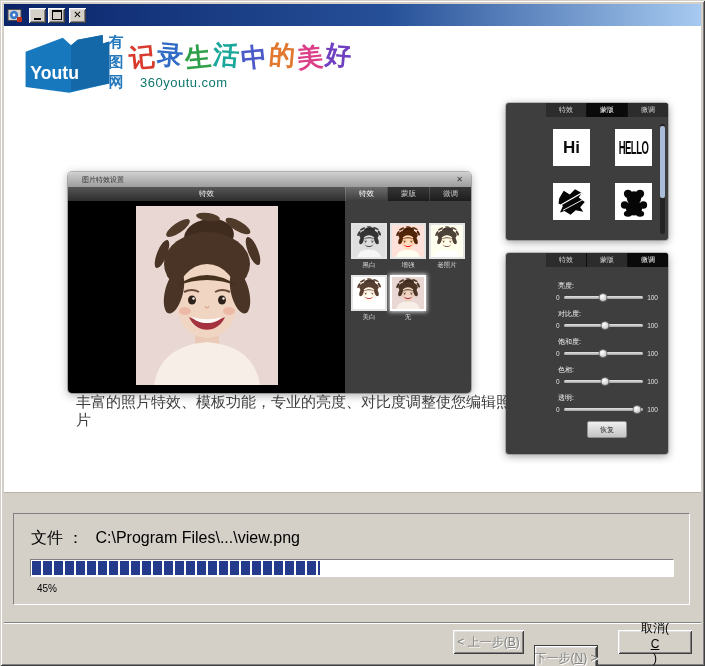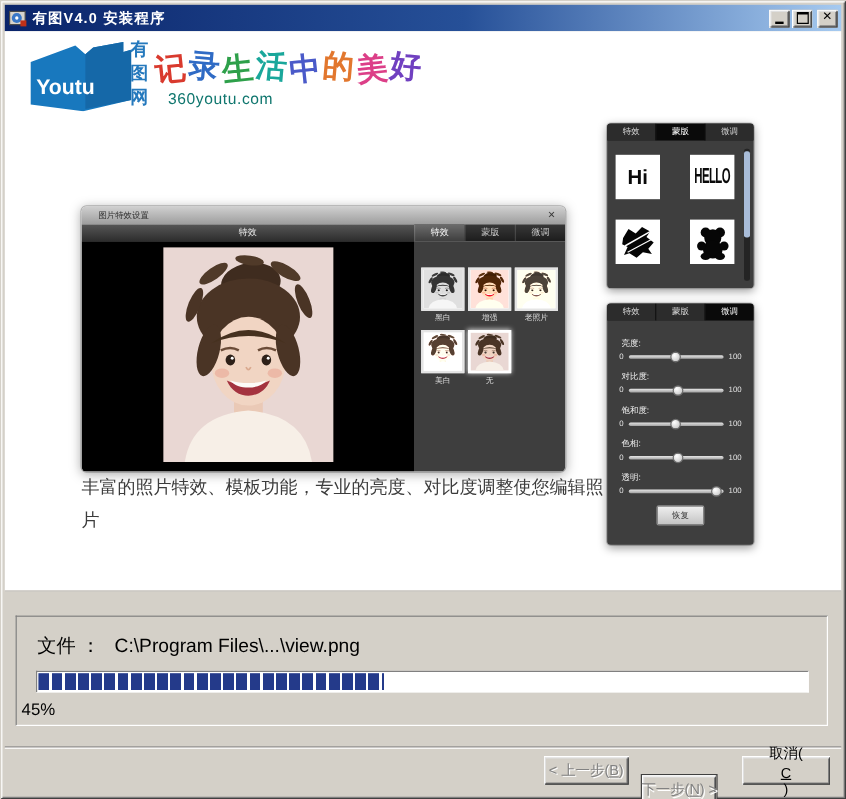--- a/index.html
+++ b/index.html
@@ -56,21 +56,21 @@
   .filter-panel{width:126px;background:#3e3e3e;box-sizing:border-box;padding:22px 0 0 5px;display:flex;flex-wrap:wrap;align-content:flex-start;}
   .filter-item{width:38px;margin:0 1px 5px 0;text-align:center;}
   .thumb{width:32px;height:32px;border:2px solid #e4e4e4;background:#fff;margin:0 auto;overflow:hidden;}
   .filter-item.selected .thumb{border-color:#ffffff;box-shadow:0 0 4px 1px rgba(255,255,255,.8);}
   .filter-label{font-size:6.5px;color:#dcdcdc;margin-top:2px;}
   .f-grayscale svg{filter:grayscale(1) contrast(1.05);}
   .f-enhance svg{filter:saturate(1.7) contrast(1.15);}
   .f-oldphoto svg{filter:sepia(.6) saturate(.6) brightness(1.08);}
   .f-whiten svg{filter:brightness(1.22) saturate(.8);}
   
-  .side-panel{position:absolute;width:122px;background:#3e3e3e;border-radius:3px;overflow:hidden;box-shadow:0 2px 8px rgba(0,0,0,.4),0 0 0 1px #cfcfcf;}
+  .side-panel{position:absolute;width:122px;background:#3e3e3e;border-radius:3px;overflow:hidden;box-shadow:0 2px 8px rgba(0,0,0,.4),0 0 0 1px #cfcfcf;padding-left:40px;}
   .mask-panel{left:502px;top:77px;height:137px;}
   .adjust-panel{left:502px;top:227px;height:201px;}
   .panel-tabs{height:14px;display:flex;background:#191919;}
   .ptab{flex:1;display:flex;align-items:center;justify-content:center;font-size:7px;color:#d6d6d6;background:#2c2c2c;border-right:1px solid #101010;}
   .ptab:last-child{border-right:none;}
   .ptab.active{background:#0a0a0a;color:#fff;}
   .mask-grid{display:grid;grid-template-columns:37px 37px;column-gap:25px;row-gap:17px;padding:12px 0 0 7px;}
   .mask-tile{width:37px;height:37px;background:#fff;display:flex;align-items:center;justify-content:center;overflow:hidden;}
   .mask-tile svg{width:30px;height:30px;display:block;}
   .mask-text-hi{font-size:17px;font-weight:bold;color:#0a0a0a;}
@@ -79,28 +79,28 @@
   .mask-scroll-thumb{position:absolute;left:0;top:2px;width:5px;height:72px;background:#a9bdd9;border-radius:2px;}
   .sliders{padding:14px 10px 0 10px;}
   .slider-block{margin-bottom:8px;}
   .slider-label{font-size:7px;color:#f0f0f0;margin:0 0 3px 2px;}
   .slider-row{display:flex;align-items:center;gap:4px;}
   .s-min,.s-max{font-size:6.5px;color:#e0e0e0;}
   .s-track{flex:1;height:3px;border-radius:2px;background:linear-gradient(#e6e6e6,#a2a2a2);position:relative;}
   .s-thumb{position:absolute;top:-3.5px;width:9px;height:9px;border-radius:50%;border:1px solid #6f6f6f;background:radial-gradient(circle at 35% 30%,#ffffff,#bdbdbd);transform:translateX(-50%);box-sizing:border-box;}
   .reset-btn{width:38px;height:15px;margin:8px auto 0;background:linear-gradient(#efefef,#c3c3c3);border:1px solid #8f8f8f;border-radius:2px;font-size:7px;color:#3e3e3e;display:flex;align-items:center;justify-content:center;}
   
-  .description{position:absolute;left:64px;top:367px;width:445px;font-size:15px;color:#3c3c3c;line-height:27px;}
+  .description{position:absolute;left:72px;top:367px;width:445px;font-size:15px;color:#3c3c3c;line-height:18px;}
   
   .file-box{position:absolute;left:13px;top:513px;width:677px;height:92px;border:1px solid;border-color:#808080 #ffffff #ffffff #808080;box-sizing:border-box;}
   .file-row{position:absolute;left:17px;top:14px;font-size:16px;color:#000;white-space:nowrap;}
   .file-path{margin-left:12px;}
   .progress-well{position:absolute;left:16px;top:45px;width:644px;height:18px;border:1px solid;border-color:#808080 #ffffff #ffffff #808080;background:#ffffff;box-sizing:border-box;padding:1px;}
   .progress-fill{height:100%;background:repeating-linear-gradient(90deg,#243a8a 0px,#243a8a 9px,#ffffff 9px,#ffffff 11px);}
-  .percent-text{position:absolute;left:4px;top:69px;font-size:14px;color:#000;}
+  .percent-text{position:absolute;left:23px;top:69px;font-size:10px;color:#000;}
   .etched-line{position:absolute;left:4px;top:622px;width:697px;height:0;border-top:1px solid #848484;border-bottom:1px solid #ffffff;}
   
   .dlg-btn{position:absolute;top:630px;height:24px;background:#d4d0c8;font-size:12px;color:#000;
     display:flex;align-items:center;justify-content:center;box-sizing:border-box;white-space:nowrap;
     box-shadow: inset 1px 1px 0 #ffffff, inset -1px -1px 0 #404040, inset 2px 2px 0 #dfdfdf, inset -2px -2px 0 #808080;}
   .dlg-btn.disabled{color:#828282;text-shadow:1px 1px 0 #ffffff;}
   #btn-back{left:453px;width:71px;}
   #btn-next{left:535px;width:62px;box-shadow:0 0 0 1px #404040, inset 1px 1px 0 #ffffff, inset -1px -1px 0 #404040, inset 2px 2px 0 #dfdfdf, inset -2px -2px 0 #808080;margin-top:16px;}
   #btn-cancel{left:618px;width:74px;flex-direction:column;}
   .key{text-decoration:underline;}
@@ -110,21 +110,20 @@
 
 <div class="titlebar">
   <span class="app-icon">
     <svg viewBox="0 0 16 16" width="16" height="16">
       <rect x="1" y="2.5" width="13" height="11" fill="#d8d4cc" stroke="#4a4a4a" stroke-width="1"></rect>
       <circle cx="7" cy="8" r="4.2" fill="#3a78c8"></circle>
       <circle cx="7" cy="8" r="1.4" fill="#ffffff"></circle>
       <rect x="10" y="10" width="5" height="5" fill="#c03018"></rect>
     </svg>
   </span>
-  <span class="title-text">有图V4.0 安装程序</span>
   <span class="win-btn">
       <span class="glyph-min"></span>
     </span>
   <span class="win-btn">
       <span class="glyph-max"></span>
     </span>
   <span class="win-btn close">
       <span class="glyph-close">✕</span>
     </span>
 </div>

